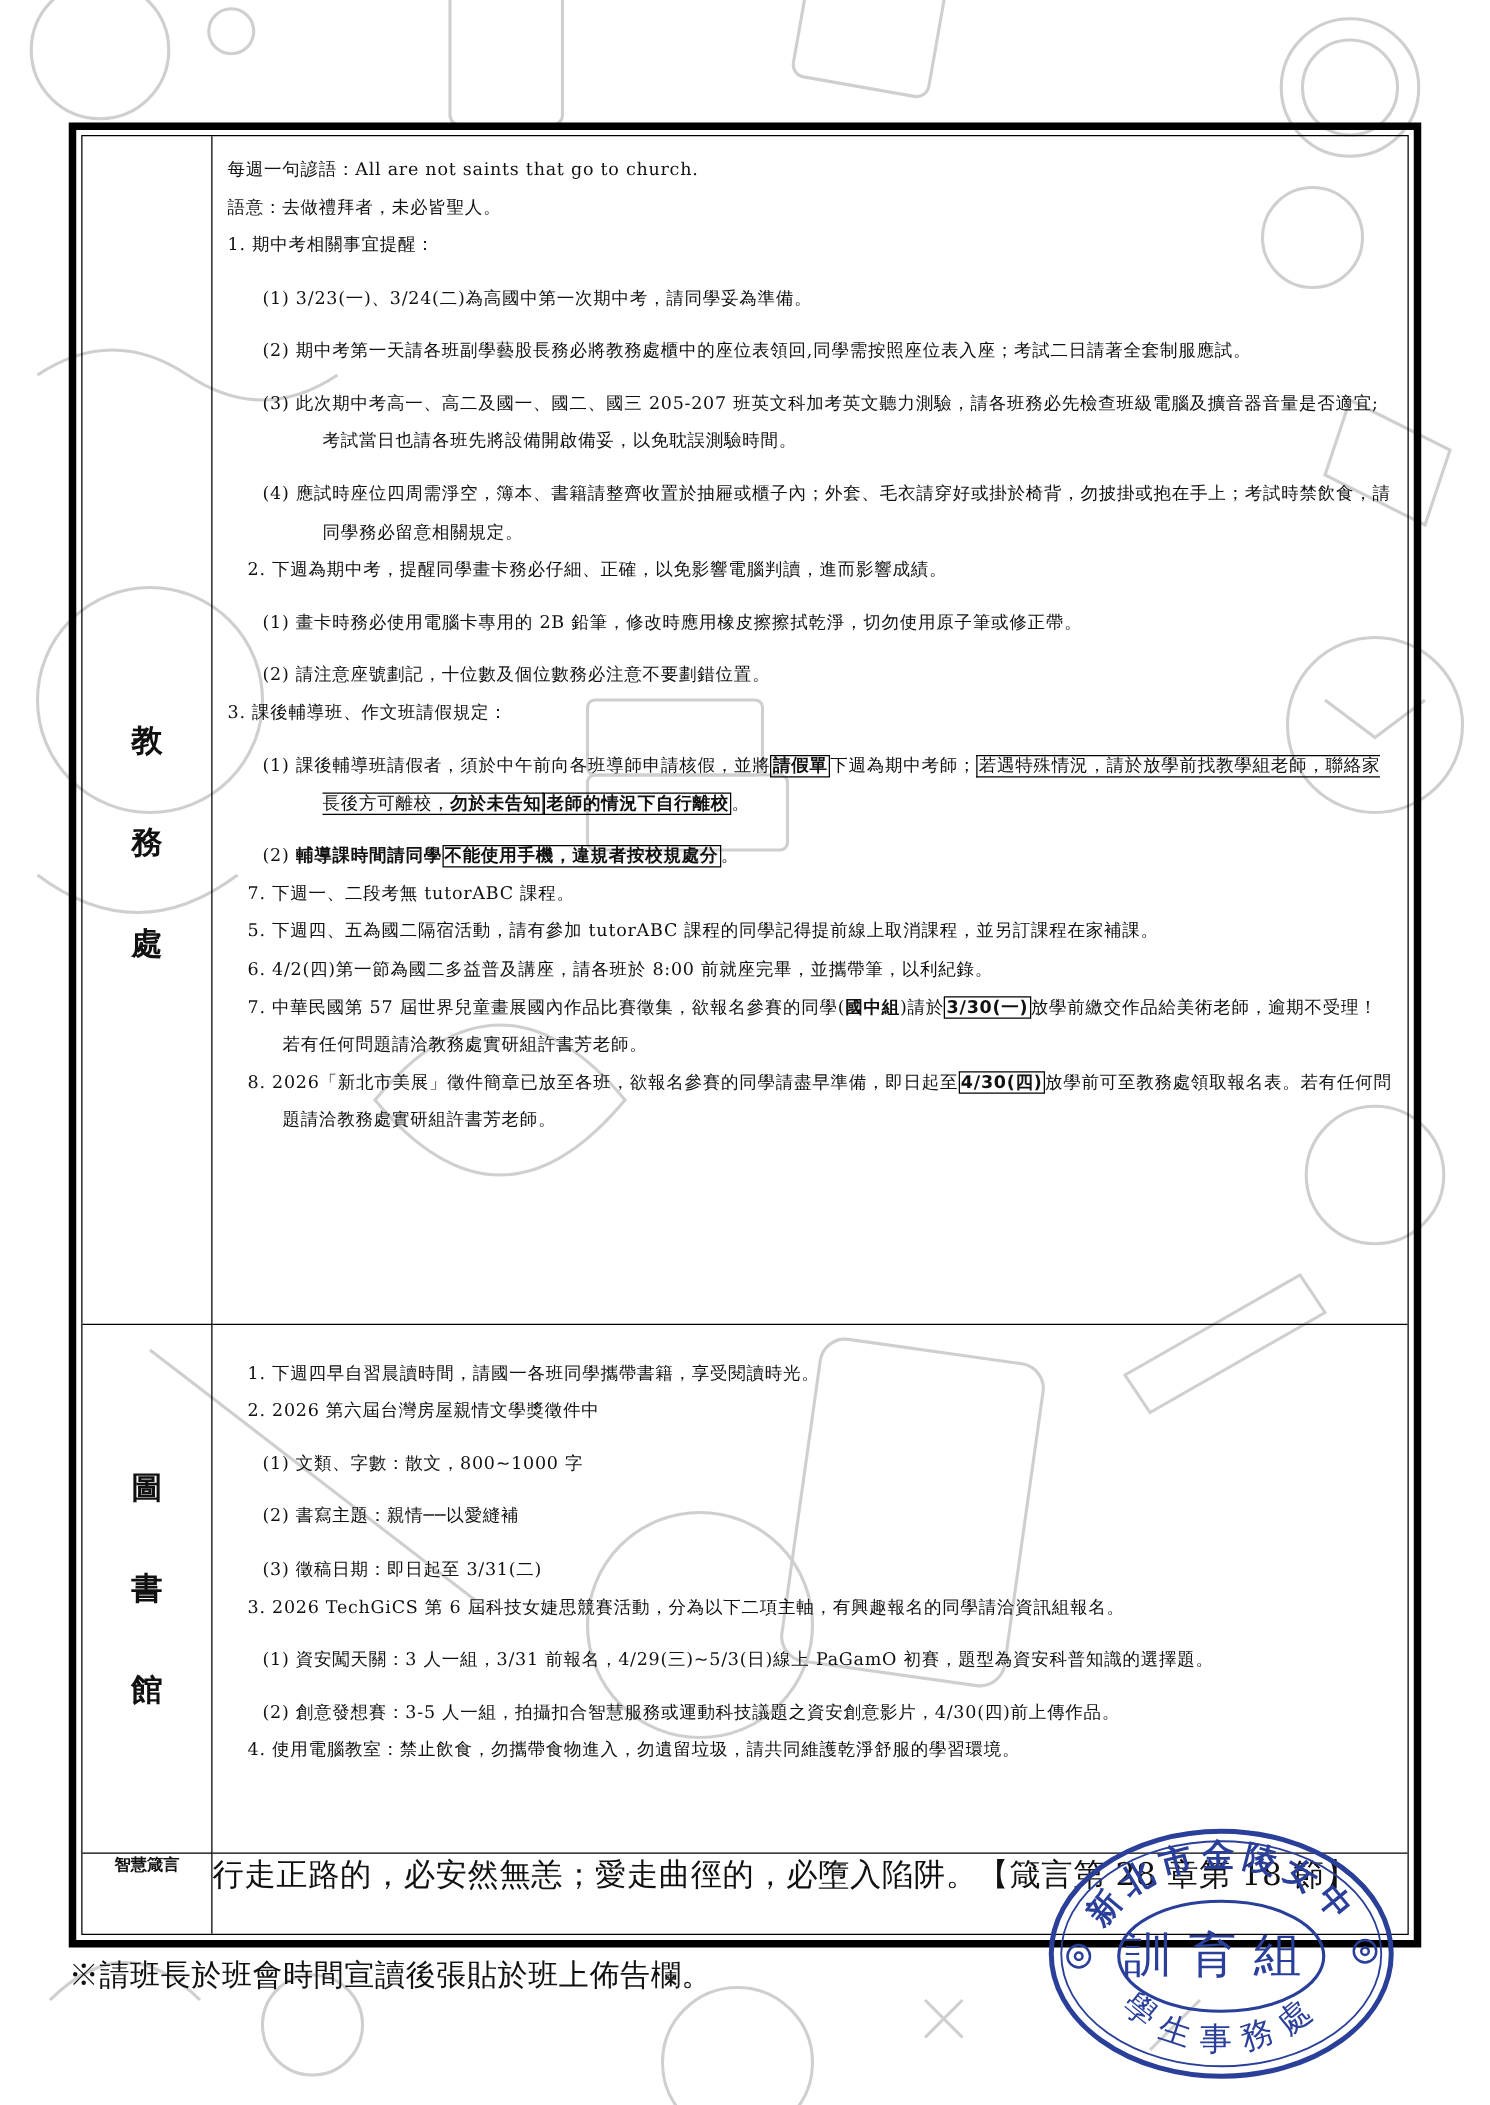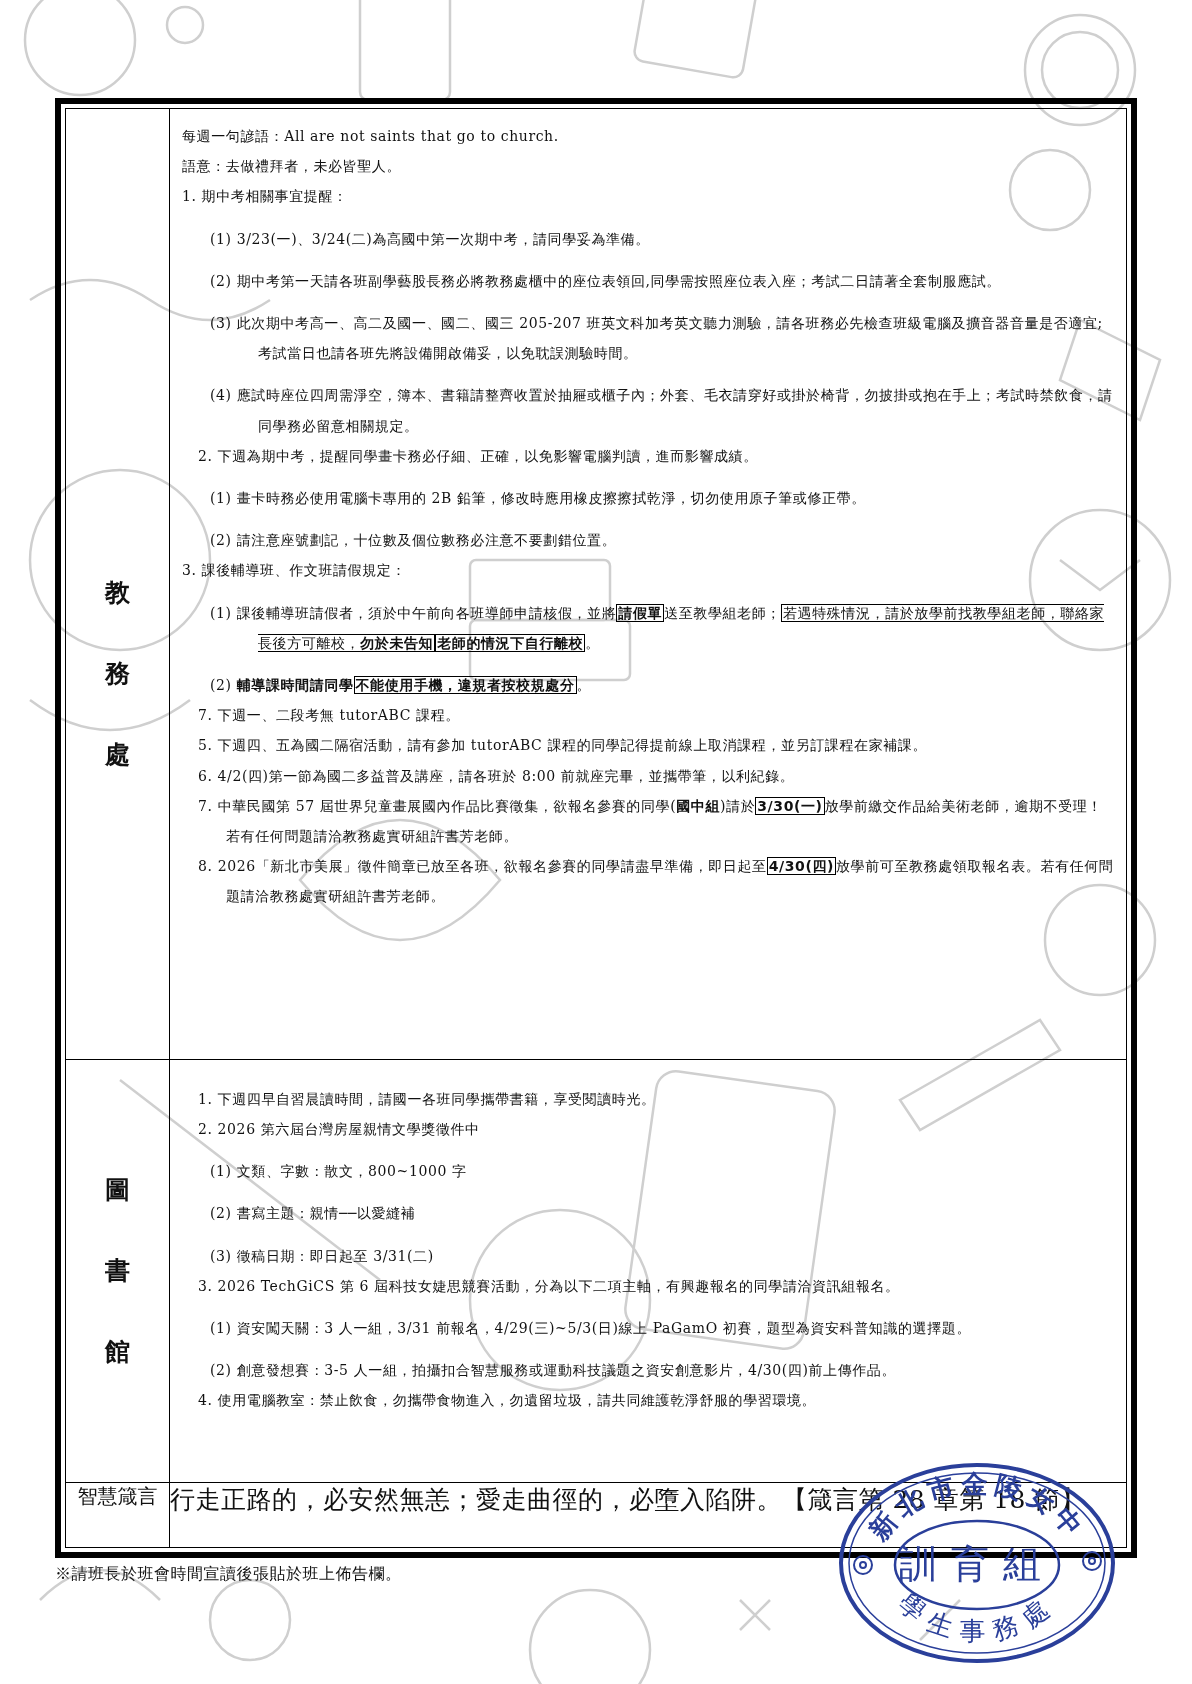--- a/index.html
+++ b/index.html
@@ -36,26 +36,26 @@
   .content {
     padding: 12px 10px 10px 12px; font-size: 14px; line-height: 30.2px;
     letter-spacing: 0.6px;
   }
   .hang2 { padding-left: 76px; text-indent: -48px; margin-top: 12px; }
   .hang1 { padding-left: 28px; text-indent: -28px; margin-left: 16px; }
   .bold { font-weight: bold; font-family: "DejaVu Sans", sans-serif; text-align: right; }
   .boxed { border: 1.5px solid #000; padding: 0 1px; }
   .proverb-row td { height: 62px; vertical-align: middle; }
   .proverb-label {
-    font-family: "DejaVu Sans", sans-serif; font-weight: normal; font-size: 20px;
+    font-family: "DejaVu Sans", sans-serif; font-weight: bold; font-size: 13px;
     text-align: center; white-space: nowrap; letter-spacing: 0;
   }
   .proverb-text { padding-left: 8px; font-size: 25px; letter-spacing: 0.5px; white-space: nowrap; }
   .footer-note {
-    position: absolute; left: 55px; top: 1564px; font-size: 16px; z-index: 2; letter-spacing: 0.5px;
+    position: absolute; left: 55px; top: 1564px; font-size: 24px; z-index: 2; letter-spacing: 0.5px;
   }
   .stamp { position: absolute; left: 835px; top: 1455px; width: 285px; height: 210px; z-index: 3; }
 </style>
 </head>
 <body>
 
 <svg class="bg-doodles" viewBox="0 0 1192 1684" xmlns="http://www.w3.org/2000/svg">
   <g fill="none" stroke="#cfcfcf" stroke-width="2.5">
     <circle cx="80" cy="40" r="55"></circle>
     <circle cx="185" cy="25" r="18"></circle>
@@ -110,21 +110,21 @@
             <div class="hang2">(3) 此次期中考高一、高二及國一、國二、國三 205-207 班英文科加考英文聽力測驗，請各班務必先檢查班級電腦及擴音器音量是否適宜;考試當日也請各班先將設備開啟備妥，以免耽誤測驗時間。</div>
             <div class="hang2">(4) 應試時座位四周需淨空，簿本、書籍請整齊收置於抽屜或櫃子內；外套、毛衣請穿好或掛於椅背，勿披掛或抱在手上；考試時禁飲食，請同學務必留意相關規定。</div>
 
             <div class="hang1">2. 下週為期中考，提醒同學畫卡務必仔細、正確，以免影響電腦判讀，進而影響成績。</div>
             <div class="hang2">(1) 畫卡時務必使用電腦卡專用的 2B 鉛筆，修改時應用橡皮擦擦拭乾淨，切勿使用原子筆或修正帶。</div>
             <div class="hang2">(2) 請注意座號劃記，十位數及個位數務必注意不要劃錯位置。</div>
 
             <div>3. 課後輔導班、作文班請假規定：</div>
             <div class="hang2">
               <span>(1)</span>
-              <span>課後輔導班請假者，須於中午前向各班導師申請核假，並將</span><span class="boxed bold">請假單</span><span>送至教學組老</span><span>師；</span><span class="boxed"><span>若遇特殊情況，請於放學前找教學組老師，聯絡家長後方可離校，</span><span class="bold">勿於未告知</span></span><span class="boxed bold">老師的情況下自行離校</span><span>。</span>
+              <span>課後輔導班請假者，須於中午前向各班導師申請核假，並將</span><span class="boxed bold">請假單</span><span>下週為期中考</span><span>師；</span><span class="boxed"><span>若遇特殊情況，請於放學前找教學組老師，聯絡家長後方可離校，</span><span class="bold">勿於未告知</span></span><span class="boxed bold">老師的情況下自行離校</span><span>。</span>
             </div>
             <div class="hang2">
               <span>(2)</span>
               <span class="bold">輔導課時間請同學</span><span class="boxed bold">不能使用手機，違規者按校規處分</span><span>。</span>
             </div>
 
             <div class="hang1">7. 下週一、二段考無 tutorABC 課程。</div>
             <div class="hang1">5. 下週四、五為國二隔宿活動，請有參加 tutorABC 課程的同學記得提前線上取消課程，並另訂課程在家補課。</div>
             <div class="hang1">6. 4/2(四)第一節為國二多益普及講座，請各班於 8:00 前就座完畢，並攜帶筆，以利紀錄。</div>
             <div class="hang1">

